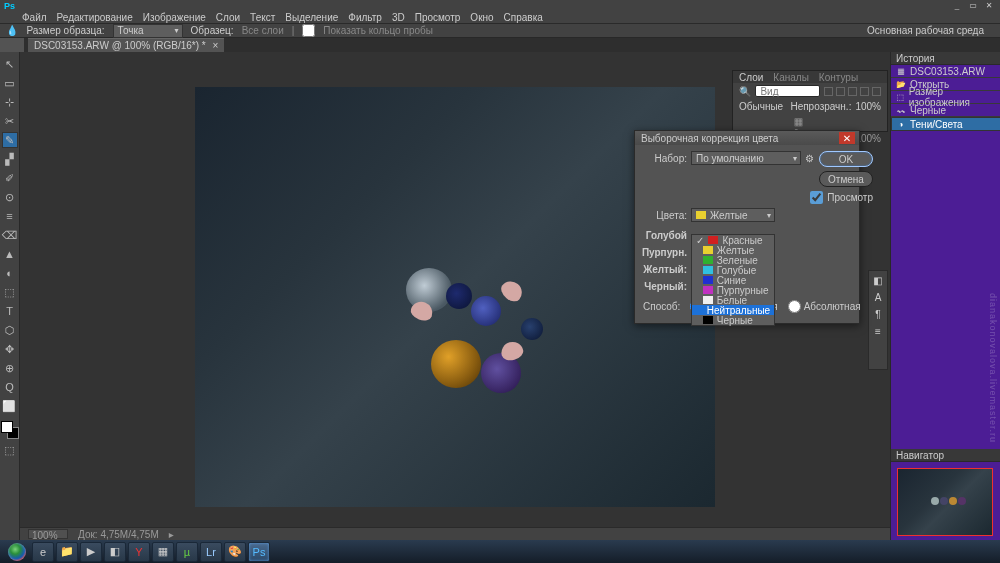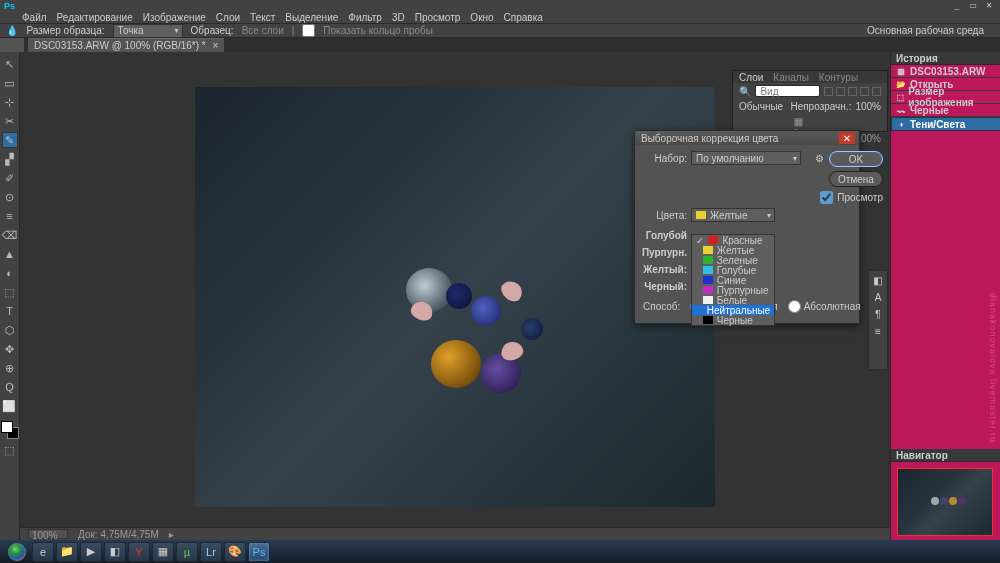--- a/index.html
+++ b/index.html
@@ -37,21 +37,21 @@
 .b2{width:40px;height:40px;background:radial-gradient(circle at 40% 40%, #6050a0, #251045);bottom:5px;left:120px;}
 .b3{width:30px;height:30px;background:radial-gradient(circle at 40% 40%, #5060c0, #182060);top:28px;left:110px;}
 .b4{width:46px;height:44px;background:radial-gradient(circle at 40% 40%, #c0ccd5, #4a5862 70%);top:0px;left:45px;}
 .b5{width:26px;height:26px;background:radial-gradient(circle at 40% 40%, #1e2a6e, #0a1230);top:15px;left:85px;}
 .b7{width:22px;height:22px;background:radial-gradient(circle at 40% 40%, #28406e, #0a1530);top:50px;left:160px;}
 .petal{position:absolute;width:22px;height:18px;background:#d4a8a4;border-radius:50% 50% 50% 50% / 60% 60% 40% 40%;}
 .p1{top:34px;left:50px;transform:rotate(20deg);}
 .p2{top:74px;left:140px;transform:rotate(-15deg);}
 .p3{top:14px;left:140px;transform:rotate(40deg);}
 
-.rightpanels { width:110px; background:#be185d; border-left:1px solid #282828; display:flex; flex-direction:column;font-weight:bold;}
+.rightpanels { width:110px; background:#4c1d95; border-left:1px solid #282828; display:flex; flex-direction:column;}
 .panel-head{height:13px;background:#383838;display:flex;align-items:center;padding:0 5px;font-size:9px;border-bottom:1px solid #2a2a2a;}
 .hist-row{height:13px;display:flex;align-items:center;gap:4px;padding:0 5px;font-size:9px;border-bottom:1px solid #393939;cursor:pointer;}
 .hist-row.sel{background:#2e6da4;color:#fff;}
 .hist-row .ic{width:10px;height:10px;display:flex;align-items:center;justify-content:center;font-size:8px;}
 .hist-spacer{flex:1;}
 .nav-thumb{margin:6px;width:96px;height:68px;border:1px solid #f03030;background:linear-gradient(135deg,#1a2530 0%, #28343d 40%, #35424b 55%, #1b2830 100%); position:relative;}
 .nav-thumb .m{position:absolute;top:42%;left:35%;width:40px;height:22px; display:flex; gap:1px;}
 .nav-thumb .m i{width:8px;height:8px;border-radius:50%;display:inline-block;}
 
 .layers-float{position:absolute;top:70px;right:112px;width:156px;height:62px;background:#424242;border:1px solid #222;z-index:5;font-size:9px;}
@@ -271,21 +271,21 @@
   </div>
 </div>
 
 <div class="dialog">
   <div class="ttl">
     <span>Выборочная коррекция цвета</span>
     <div class="x">✕</div>
   </div>
   <div class="body">
     <span class="lbl">Набор:</span>
-    <div style="display:flex;gap:14px;align-items:center">
+    <div style="display:flex;gap:4px;align-items:center">
       <div class="sel">
           <span>По умолчанию</span>
           <span class="arr">▾</span>
         </div>
       <span class="gear">⚙</span>
     </div>
     <div>
       <div class="btn ok">
           <span>OK</span>
         </div>

